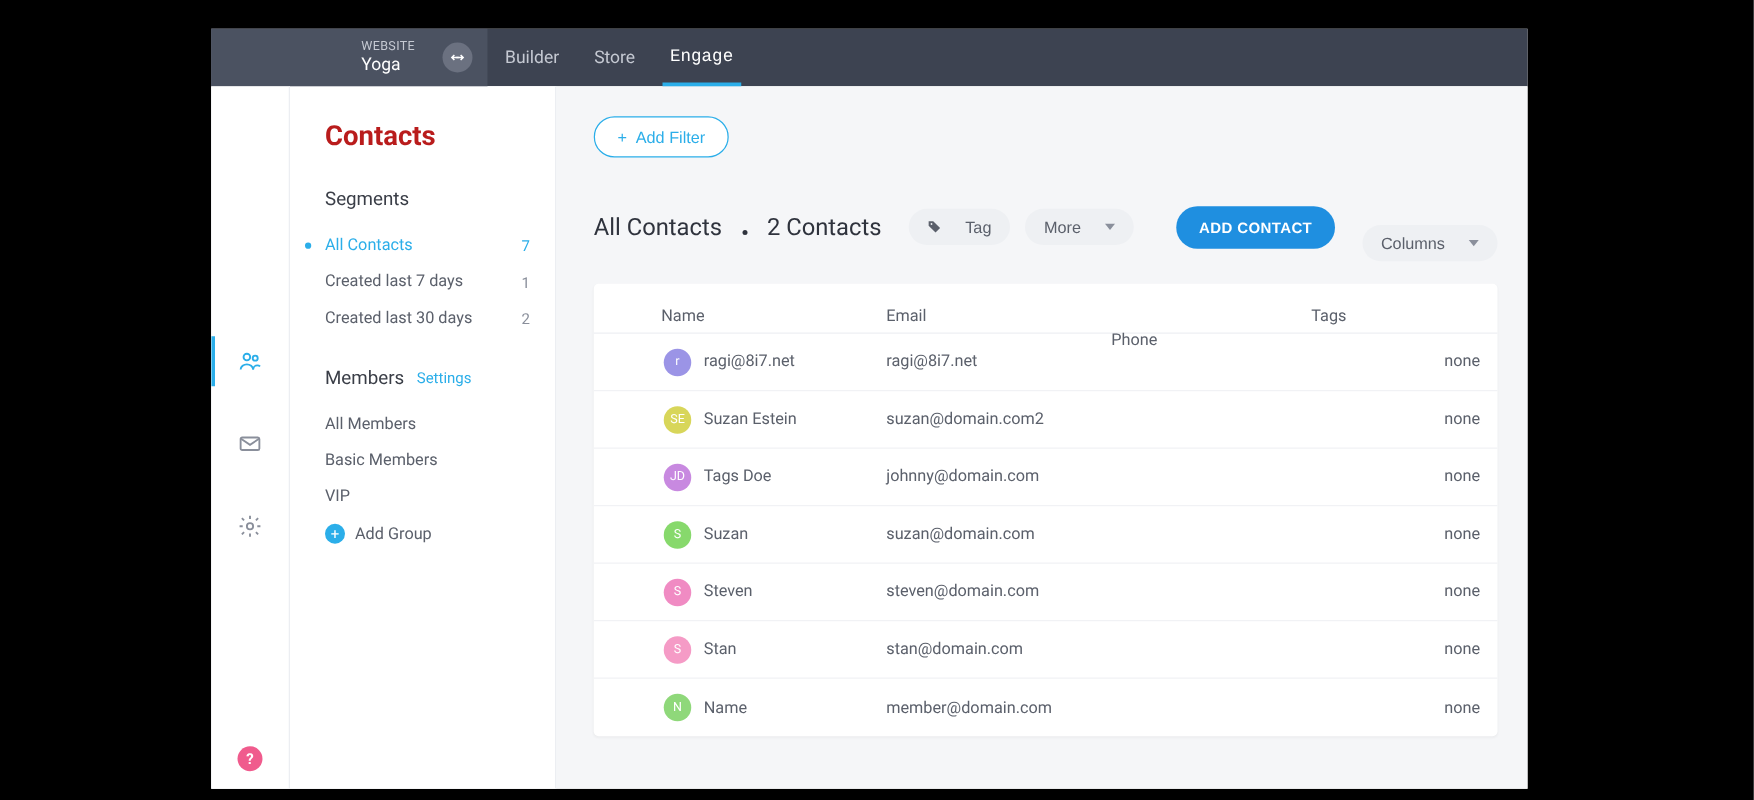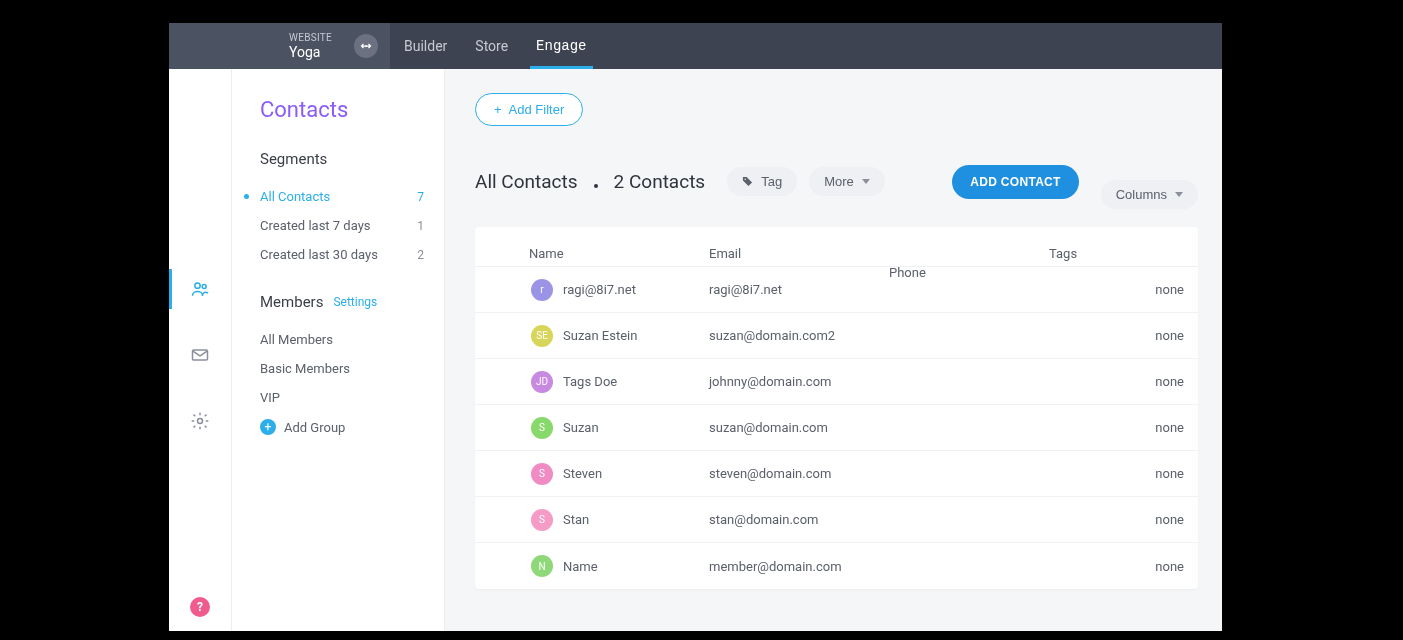--- a/index.html
+++ b/index.html
@@ -151,22 +151,22 @@
   }
   .sidebar {
     width: 213px;
     background: #fff;
     border-right: 1px solid #eceef2;
     padding: 28px 20px 0 28px;
     overflow: auto;
   }
   .sidebar h1 {
     font-size: 22px;
-    font-weight: 400;
-    color: #8b5cf6;
+    font-weight: 700;
+    color: #b91c1c;
     margin-bottom: 28px;
   }
   .section-title {
     font-size: 15px;
     color: #3a3e47;
     margin-bottom: 14px;
     display: flex;
     align-items: center;
     gap: 10px;
   }
@@ -274,21 +274,21 @@
     color: #2f333d;
   }
   .pill {
     background: #eef0f3;
     color: #5b606b;
     border-radius: 16px;
     padding: 7px 15px;
     font-size: 13px;
     display: inline-flex;
     align-items: center;
-    gap: 8px;
+    gap: 19px;
     cursor: pointer;
     border: none;
   }
   .pill svg { width: 11px; height: 11px; }
   .toolbar-spacer { flex: 1; }
   .add-contact-btn {
     background: #1f8fe0;
     color: #fff;
     border: none;
     border-radius: 18px;

